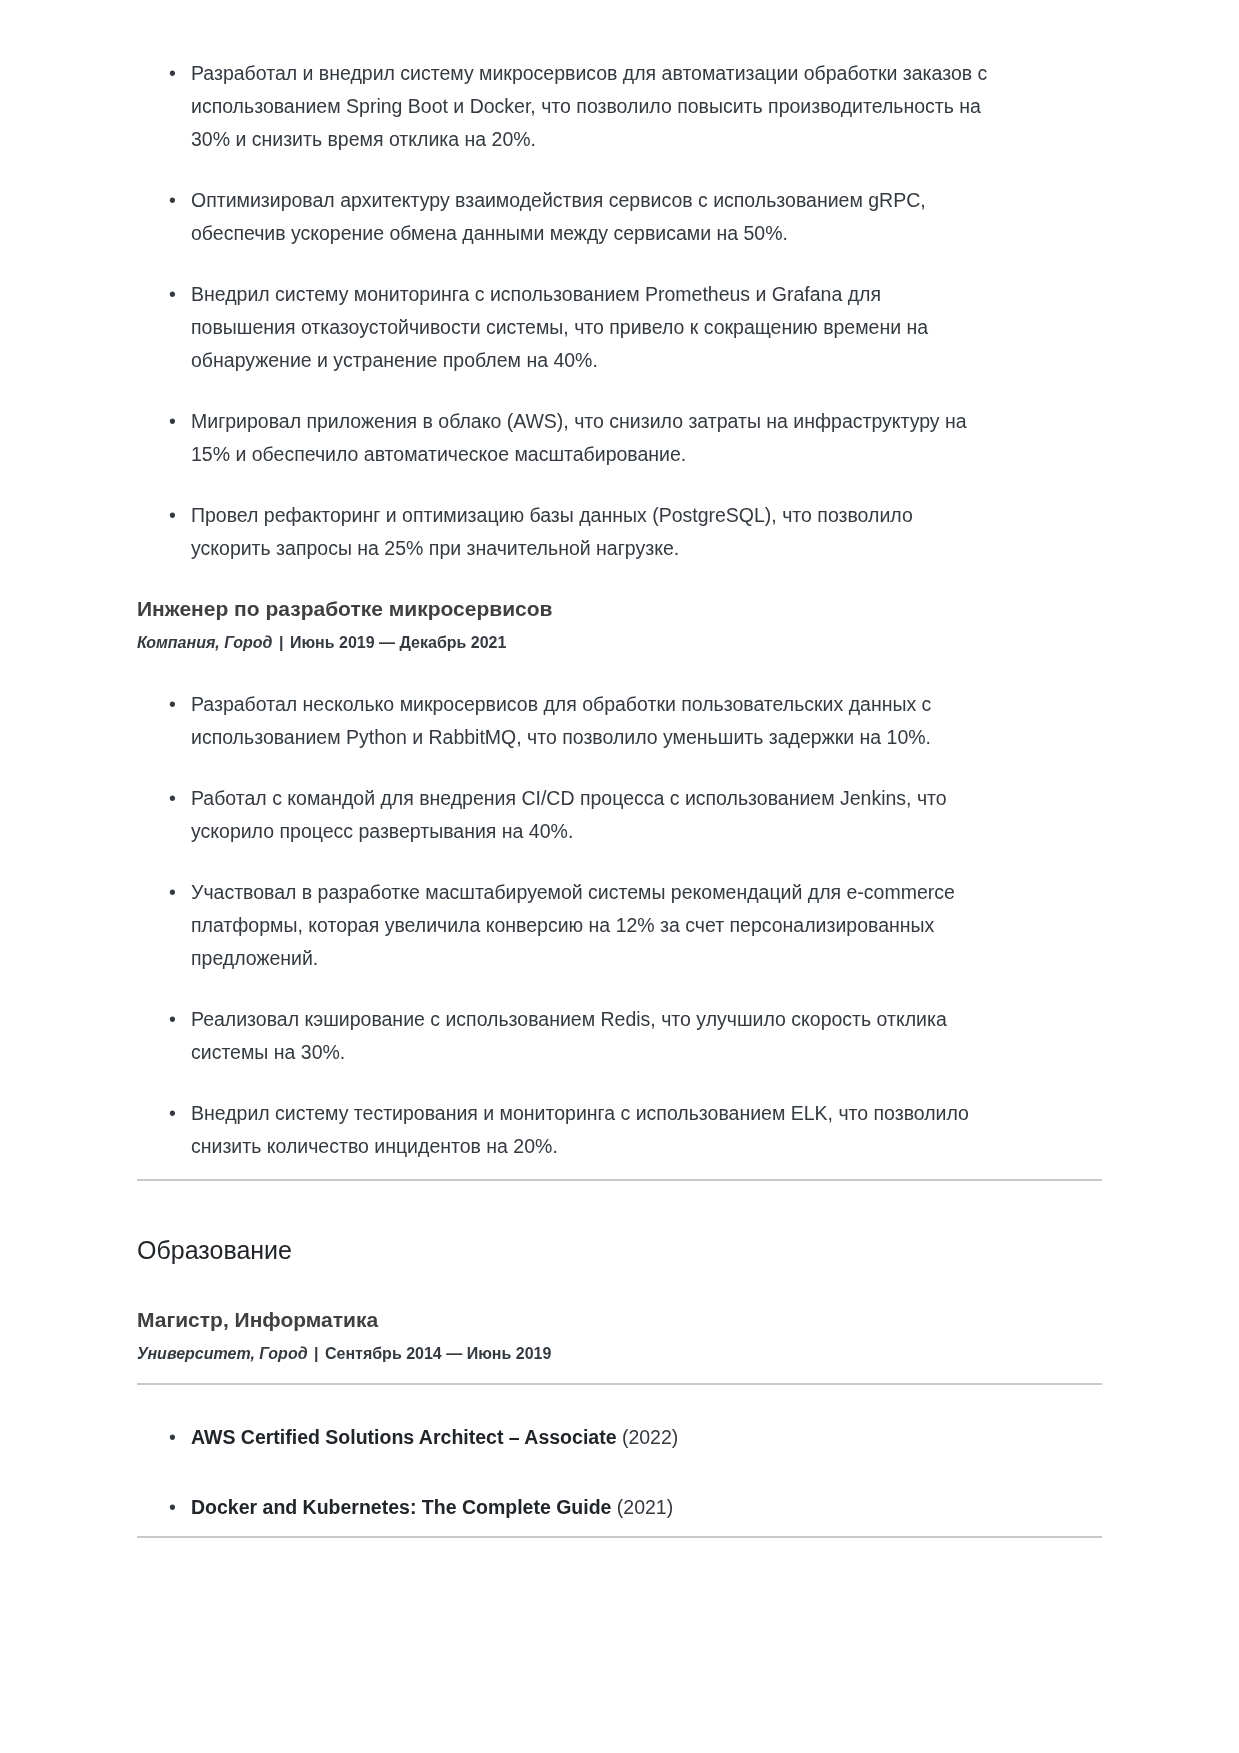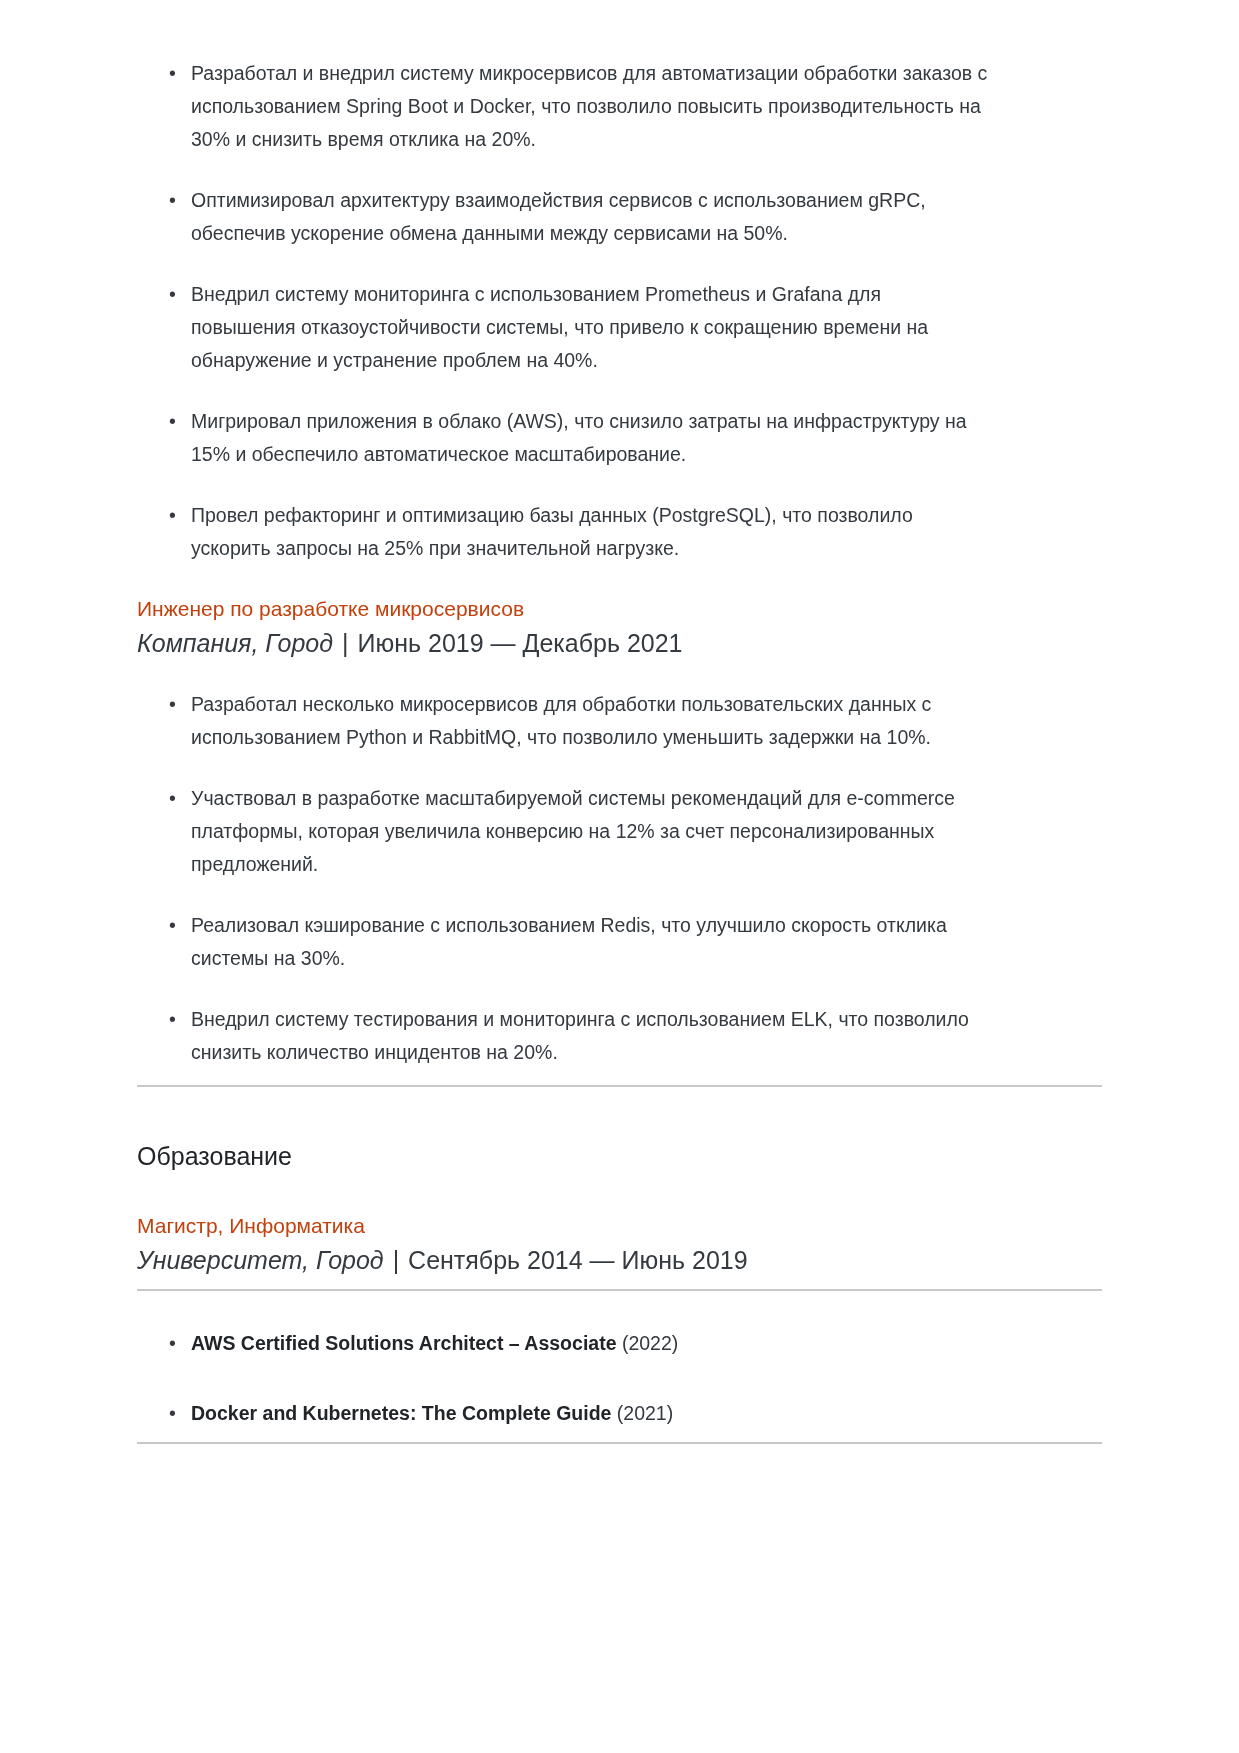--- a/index.html
+++ b/index.html
@@ -41,28 +41,29 @@
     left: -22px;
     top: 0;
     font-size: 19.5px;
     line-height: 33px;
     color: #343a40;
   }
   h3.sub-title {
     margin: 27px 0 0 0;
     font-size: 21px;
     line-height: 34px;
-    font-weight: 400;
-    color: #c2410c;
+    font-weight: 700;
+    color: #404040;
   }
   p.meta-line {
     margin: 0;
-    font-size: 25px;
+    font-size: 16px;
     line-height: 34px;
     color: #343a40;
+    font-weight: bold;
   }
   p.meta-line .org {
     font-style: italic;
   }
   p.meta-line .sep {
     margin: 0 2px;
   }
   ul.after-meta {
     margin-top: 28px;
   }
@@ -112,20 +113,21 @@
 
     <h3 class="sub-title">Инженер по разработке микросервисов</h3>
     <p class="meta-line">
       <span class="org">Компания, Город</span>
       <span class="sep">|</span>
       <span>Июнь 2019 — Декабрь 2021</span>
     </p>
 
     <ul class="bullet-list after-meta">
       <li>Разработал несколько микросервисов для обработки пользовательских данных с использованием Python и RabbitMQ, что позволило уменьшить задержки на 10%.</li>
+      <li>Работал с командой для внедрения CI/CD процесса с использованием Jenkins, что ускорило процесс развертывания на 40%.</li>
       <li>Участвовал в разработке масштабируемой системы рекомендаций для e-commerce платформы, которая увеличила конверсию на 12% за счет персонализированных предложений.</li>
       <li>Реализовал кэширование с использованием Redis, что улучшило скорость отклика системы на 30%.</li>
       <li>Внедрил систему тестирования и мониторинга с использованием ELK, что позволило снизить количество инцидентов на 20%.</li>
     </ul>
   </section>
 
   <hr class="divider">
 
   <section>
     <h2 class="section-heading">Образование</h2>

